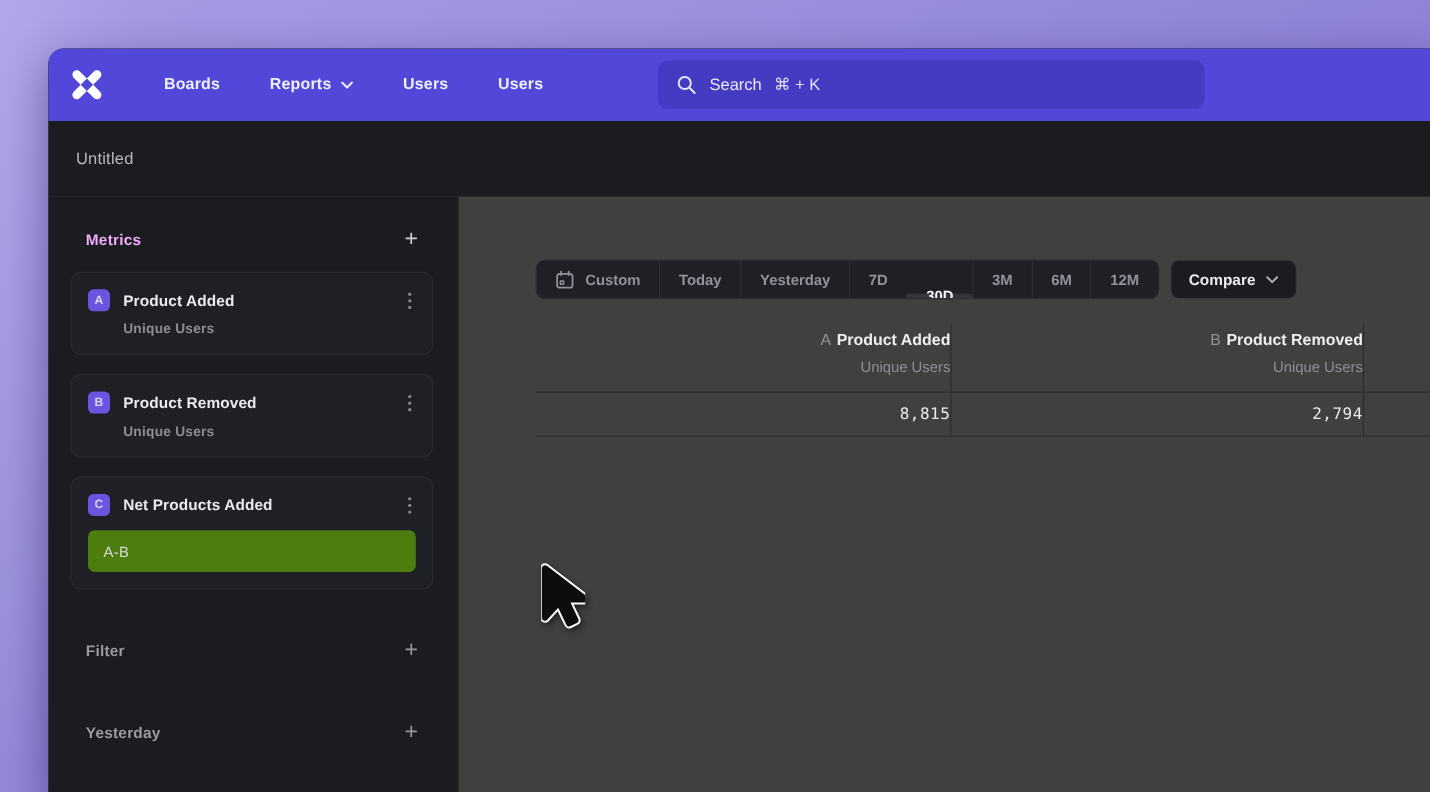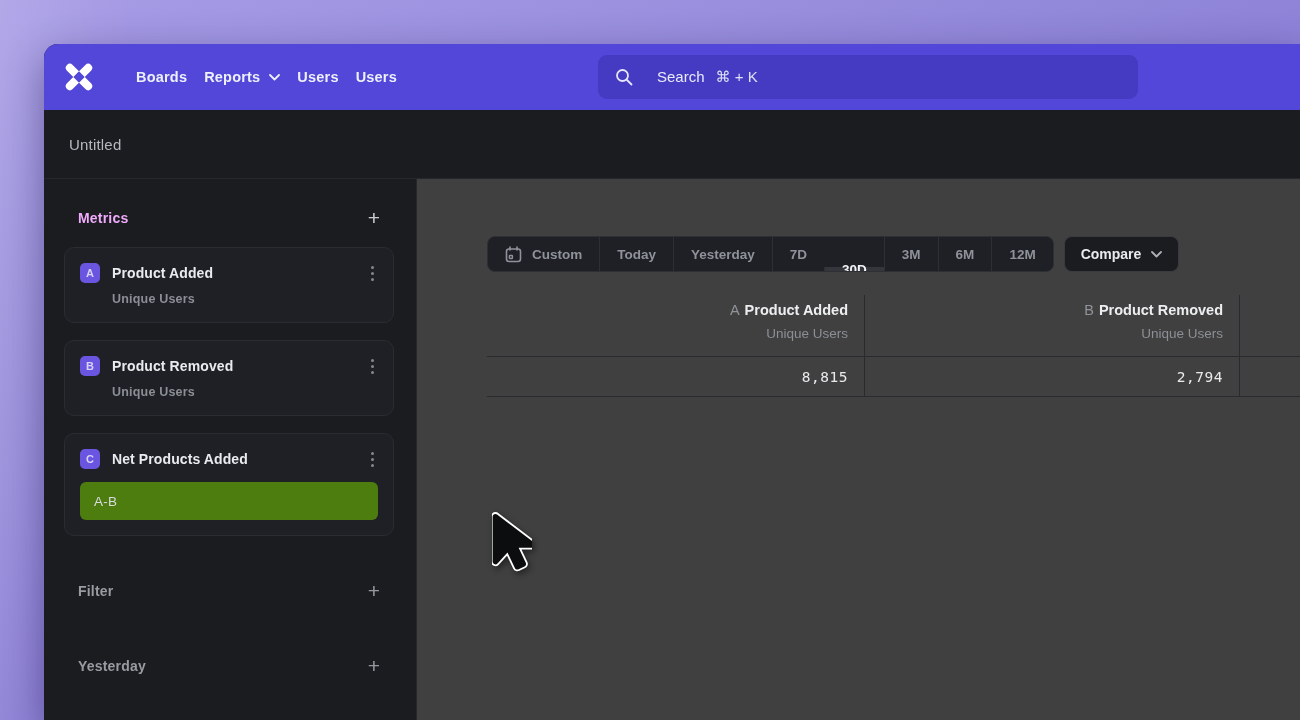--- a/index.html
+++ b/index.html
@@ -24,27 +24,27 @@
   
   .nav {
     height:66px; flex:0 0 66px; background:#5247d8;
     display:flex; align-items:center; padding-left:20px; position:relative;
   }
   .logo { width:30px; height:30px; position:relative; margin-right:42px; }
   .logo .bar { position:absolute; left:-2px; top:11px; width:34px; height:8px; background:#ffffff; border-radius:4px; }
   .logo .bar.b1 { transform:rotate(45deg); }
   .logo .bar.b2 { transform:rotate(-45deg); }
   .logo .hole { position:absolute; left:11px; top:11px; width:8px; height:8px; background:#5247d8; transform:rotate(45deg); }
-  .nav-items { display:flex; align-items:center; gap:17px; }
+  .nav-items { display:flex; align-items:center; gap:45px;margin-left:13px; }
   .nav-item { color:#eef0fb; font-size:14.5px; font-weight:600; letter-spacing:.2px; display:flex; align-items:center; gap:9px; cursor:pointer; }
   .chev { display:inline-block; }
   .search {
-    position:absolute; left:554px; top:11px; width:540px; height:44px;
+    position:absolute; left:554px; top:11px; width:497px; height:44px;
     background:#453ac2; border-radius:9px;
-    display:flex; align-items:center; padding-left:17px; gap:24px;
+    display:flex; align-items:center; padding-left:17px; gap:12px;
   }
   .search-text { color:#e9ebfa; font-size:15px; display:flex; gap:11px; align-items:baseline; }
   .search-shortcut { color:#dfe2f7; }
 
   
   .subheader {
     height:69px; flex:0 0 69px; background:#1b1c20;
     border-bottom:1px solid #26272c;
     display:flex; align-items:center; padding-left:25px;
   }
@@ -99,21 +99,21 @@
   .compare-btn {
     margin-left:10px; border:1px solid #3a3b41; border-radius:8px; background:#1b1c20;
     display:flex; align-items:center; gap:10px; padding:0 16px;
     color:#e9ebee; font-size:14px; font-weight:600; cursor:pointer;
   }
   .compare-btn .chev { color:#aeb1b7; }
 
   
   .table { position:absolute; left:70px; right:0; top:116px; }
   .trow { display:flex; }
-  .tcol { width:378px; flex:0 0 378px; border-right:1px solid #2a2b30; text-align:right; padding-right:16px; }
+  .tcol { width:378px; flex:0 0 378px; border-right:1px solid #2a2b30; text-align:right; padding-right:0; }
   .tcol.c2 { width:375px; flex:0 0 375px; }
   .tcol.cfill { flex:1 1 auto; width:auto; border-right:none; }
   .thead-row .tcol { height:61px; padding-top:7px; }
   .metric-line { color:#edeef0; font-size:14.5px; font-weight:700; }
   .metric-line .pfx { color:#8f939a; font-weight:400; margin-right:5px; }
   .sub-line { margin-top:8px; color:#8b8f96; font-size:13.5px; }
   .tvalues { border-top:1px solid #2a2b30; border-bottom:1px solid #2a2b30; }
   .tvalues .tcol { height:39px; display:flex; align-items:center; justify-content:flex-end; }
   .tvalue { font-family:"DejaVu Sans Mono", monospace; font-size:14.5px; color:#e8eaec; letter-spacing:.5px; }
 

